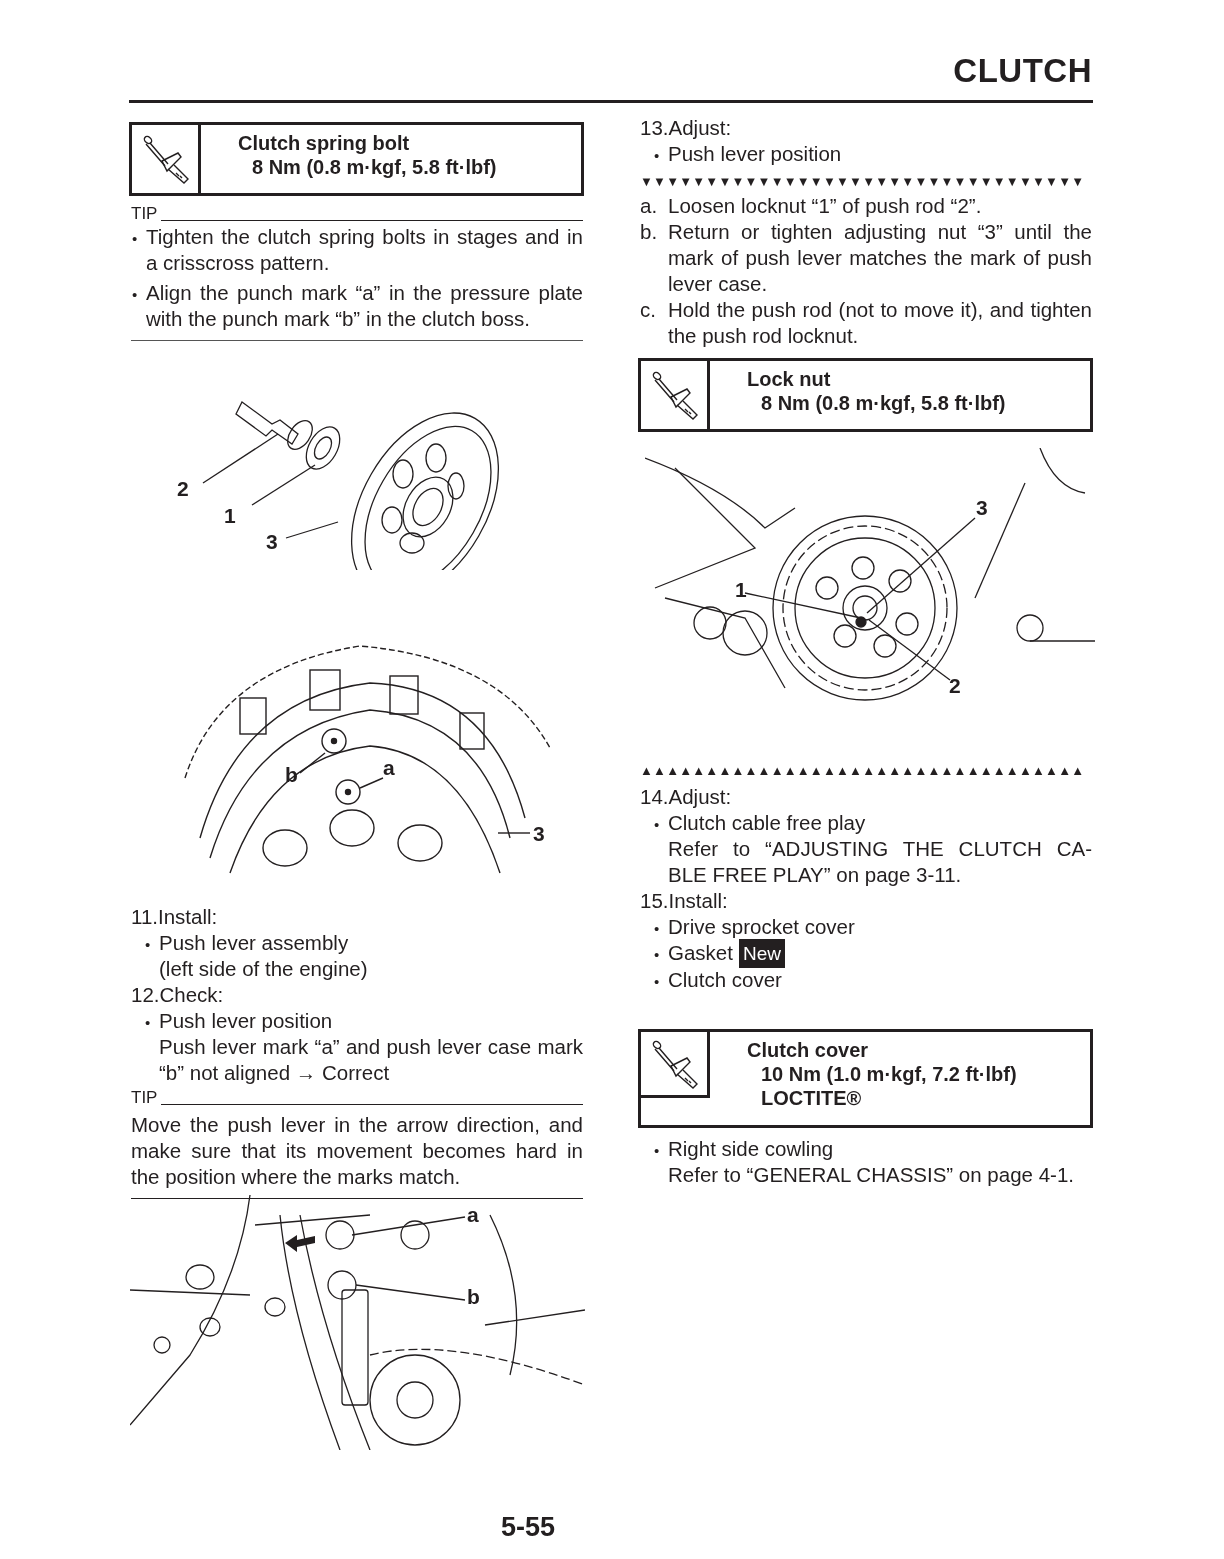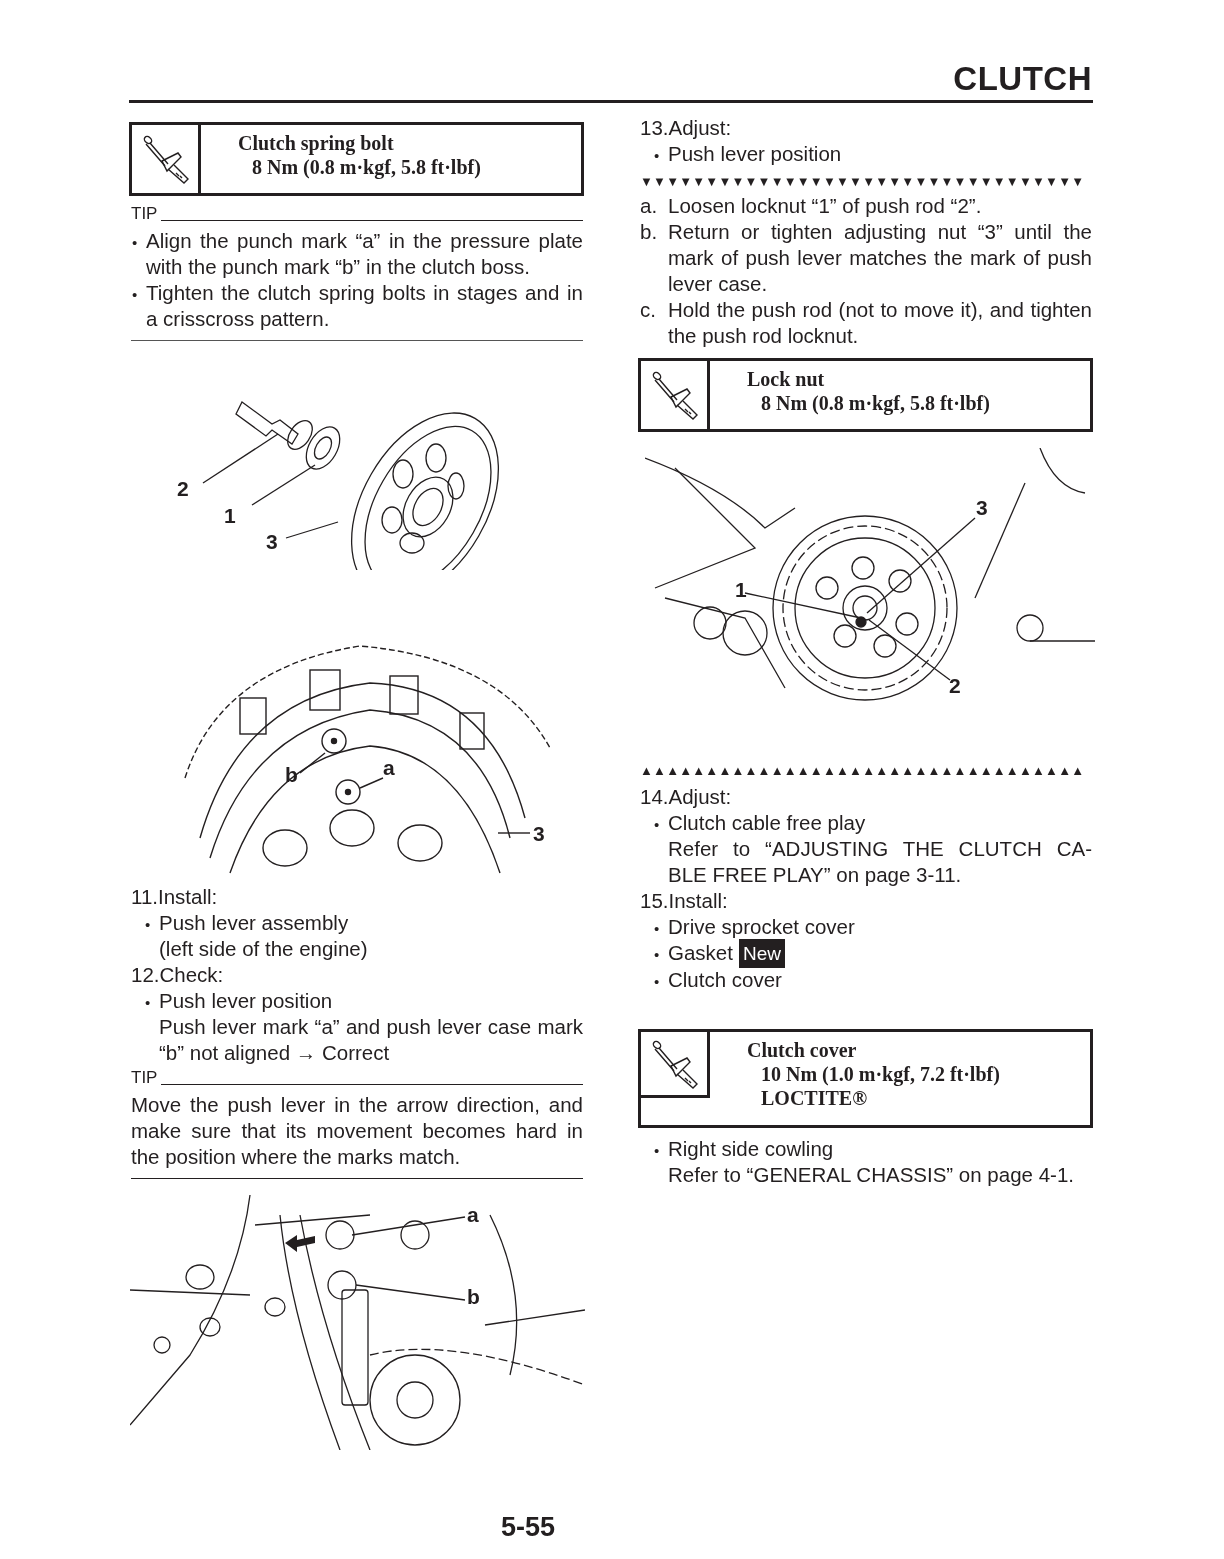--- a/index.html
+++ b/index.html
@@ -1,26 +1,26 @@
 <!DOCTYPE html>
 <html><head>
 <meta charset="utf-8">
 <style>
   html, body { margin:0; padding:0; background:#ffffff; }
   body { width:1224px; height:1559px; position:relative; font-family:"Liberation Sans", sans-serif; color:#231f20; overflow:hidden; }
   .abs { position:absolute; }
-  .section-title { right:132px; top:60px; font-size:33px; font-weight:bold; letter-spacing:0.5px; }
+  .section-title { right:132px; top:52px; font-size:33px; font-weight:bold; letter-spacing:0.5px; }
   .header-rule { left:129px; top:100px; width:964px; height:3px; background:#231f20; }
   .col { position:absolute; font-size:20.5px; line-height:26px; }
   .col-left { left:131px; width:452px; }
   .col-right { left:640px; width:452px; }
   .torque { position:absolute; border:3px solid #231f20; display:flex; box-sizing:border-box; }
   .torque .icon-cell { width:69px; border-right:3px solid #231f20; display:flex; align-items:center; justify-content:center; box-sizing:border-box; }
   .torque .icon-cell.short { align-self:flex-start; height:66px; border-bottom:3px solid #231f20; }
-  .torque .txt { padding:6px 0 16px 37px; font-weight:bold; font-size:20px; line-height:24px;font-family:Liberation Serif, serif; }
+  .torque .txt { padding:6px 0 16px 37px; font-weight:bold; font-size:20px; line-height:24px; }
   .torque .txt .ind { padding-left:14px; display:block; }
   .tip-head { display:flex; align-items:flex-end; font-weight:normal; font-size:17px; line-height:20px; }
   .tip-head .line { flex:1; border-bottom:1.5px solid #231f20; margin-left:4px; margin-bottom:3px; }
   .bul { padding-left:15px; position:relative; }
   .bul::before { content:"•"; position:absolute; left:1px; top:2px; font-size:15px; }
   .subtext { padding-left:28px; }
   .just { text-align:justify; text-align-last:left; }
   .rule-gray { height:0; border-top:1.5px solid #555; }
   .alpha { display:flex; }
   .alpha .k { width:28px; flex:none; }
@@ -54,22 +54,22 @@
     <span>Clutch spring bolt</span>
     <span class="ind">8 Nm (0.8 m·kgf, 5.8 ft·lbf)</span>
   </div>
 </div>
 
 <div class="col col-left" style="top:204px;">
   <div class="tip-head">
       <span>TIP</span>
       <span class="line"></span>
     </div>
+  <div class="bul just">Tighten the clutch spring bolts in stages and in a crisscross pattern.</div>
   <div class="bul just" style="margin-top:4px;">Align the punch mark “a” in the pressure plate with the punch mark “b” in the clutch boss.</div>
-  <div class="bul just">Tighten the clutch spring bolts in stages and in a crisscross pattern.</div>
   <div class="rule-gray" style="margin-top:8px;"></div>
 </div>
 
 <div class="fig" style="left:160px;top:370px;width:360px;height:200px;">
   <svg width="360" height="200" viewBox="0 0 360 200">
       <g fill="none" stroke="#231f20" stroke-width="1.3">
     <path d="M82 32 l30 22 l8 -4 l18 14 l-6 10 l-20 -14 l-6 6 l-30 -22 z"></path>
     <ellipse cx="140" cy="65" rx="10" ry="16" transform="rotate(35 140 65)"></ellipse>
     <ellipse cx="163" cy="78" rx="14" ry="23" transform="rotate(30 163 78)"></ellipse>
     <ellipse cx="163" cy="78" rx="7" ry="12" transform="rotate(30 163 78)"></ellipse>
@@ -113,21 +113,21 @@
     <line x1="145" y1="125" x2="120" y2="145"></line>
         <line x1="180" y1="160" x2="203" y2="150"></line>
     <line x1="318" y1="205" x2="350" y2="205"></line>
   </g>
     </svg>
   <div class="callout" style="left:105px;top:135px;">b</div>
   <div class="callout" style="left:203px;top:128px;">a</div>
   <div class="callout" style="left:353px;top:194px;">3</div>
 </div>
 
-<div class="col col-left" style="top:884px;">
+<div class="col col-left" style="top:904px;">
   <div><span>11.</span><span>Install:</span></div>
   <div class="bul" style="margin-left:13px;">Push lever assembly</div>
   <div class="subtext">(left side of the engine)</div>
   <div><span>12.</span><span>Check:</span></div>
   <div class="bul" style="margin-left:13px;">Push lever position</div>
   <div class="subtext just">Push lever mark “a” and push lever case mark “b” not aligned → Correct</div>
   <div class="tip-head" style="margin-top:2px;">
       <span>TIP</span>
       <span class="line"></span>
     </div>

